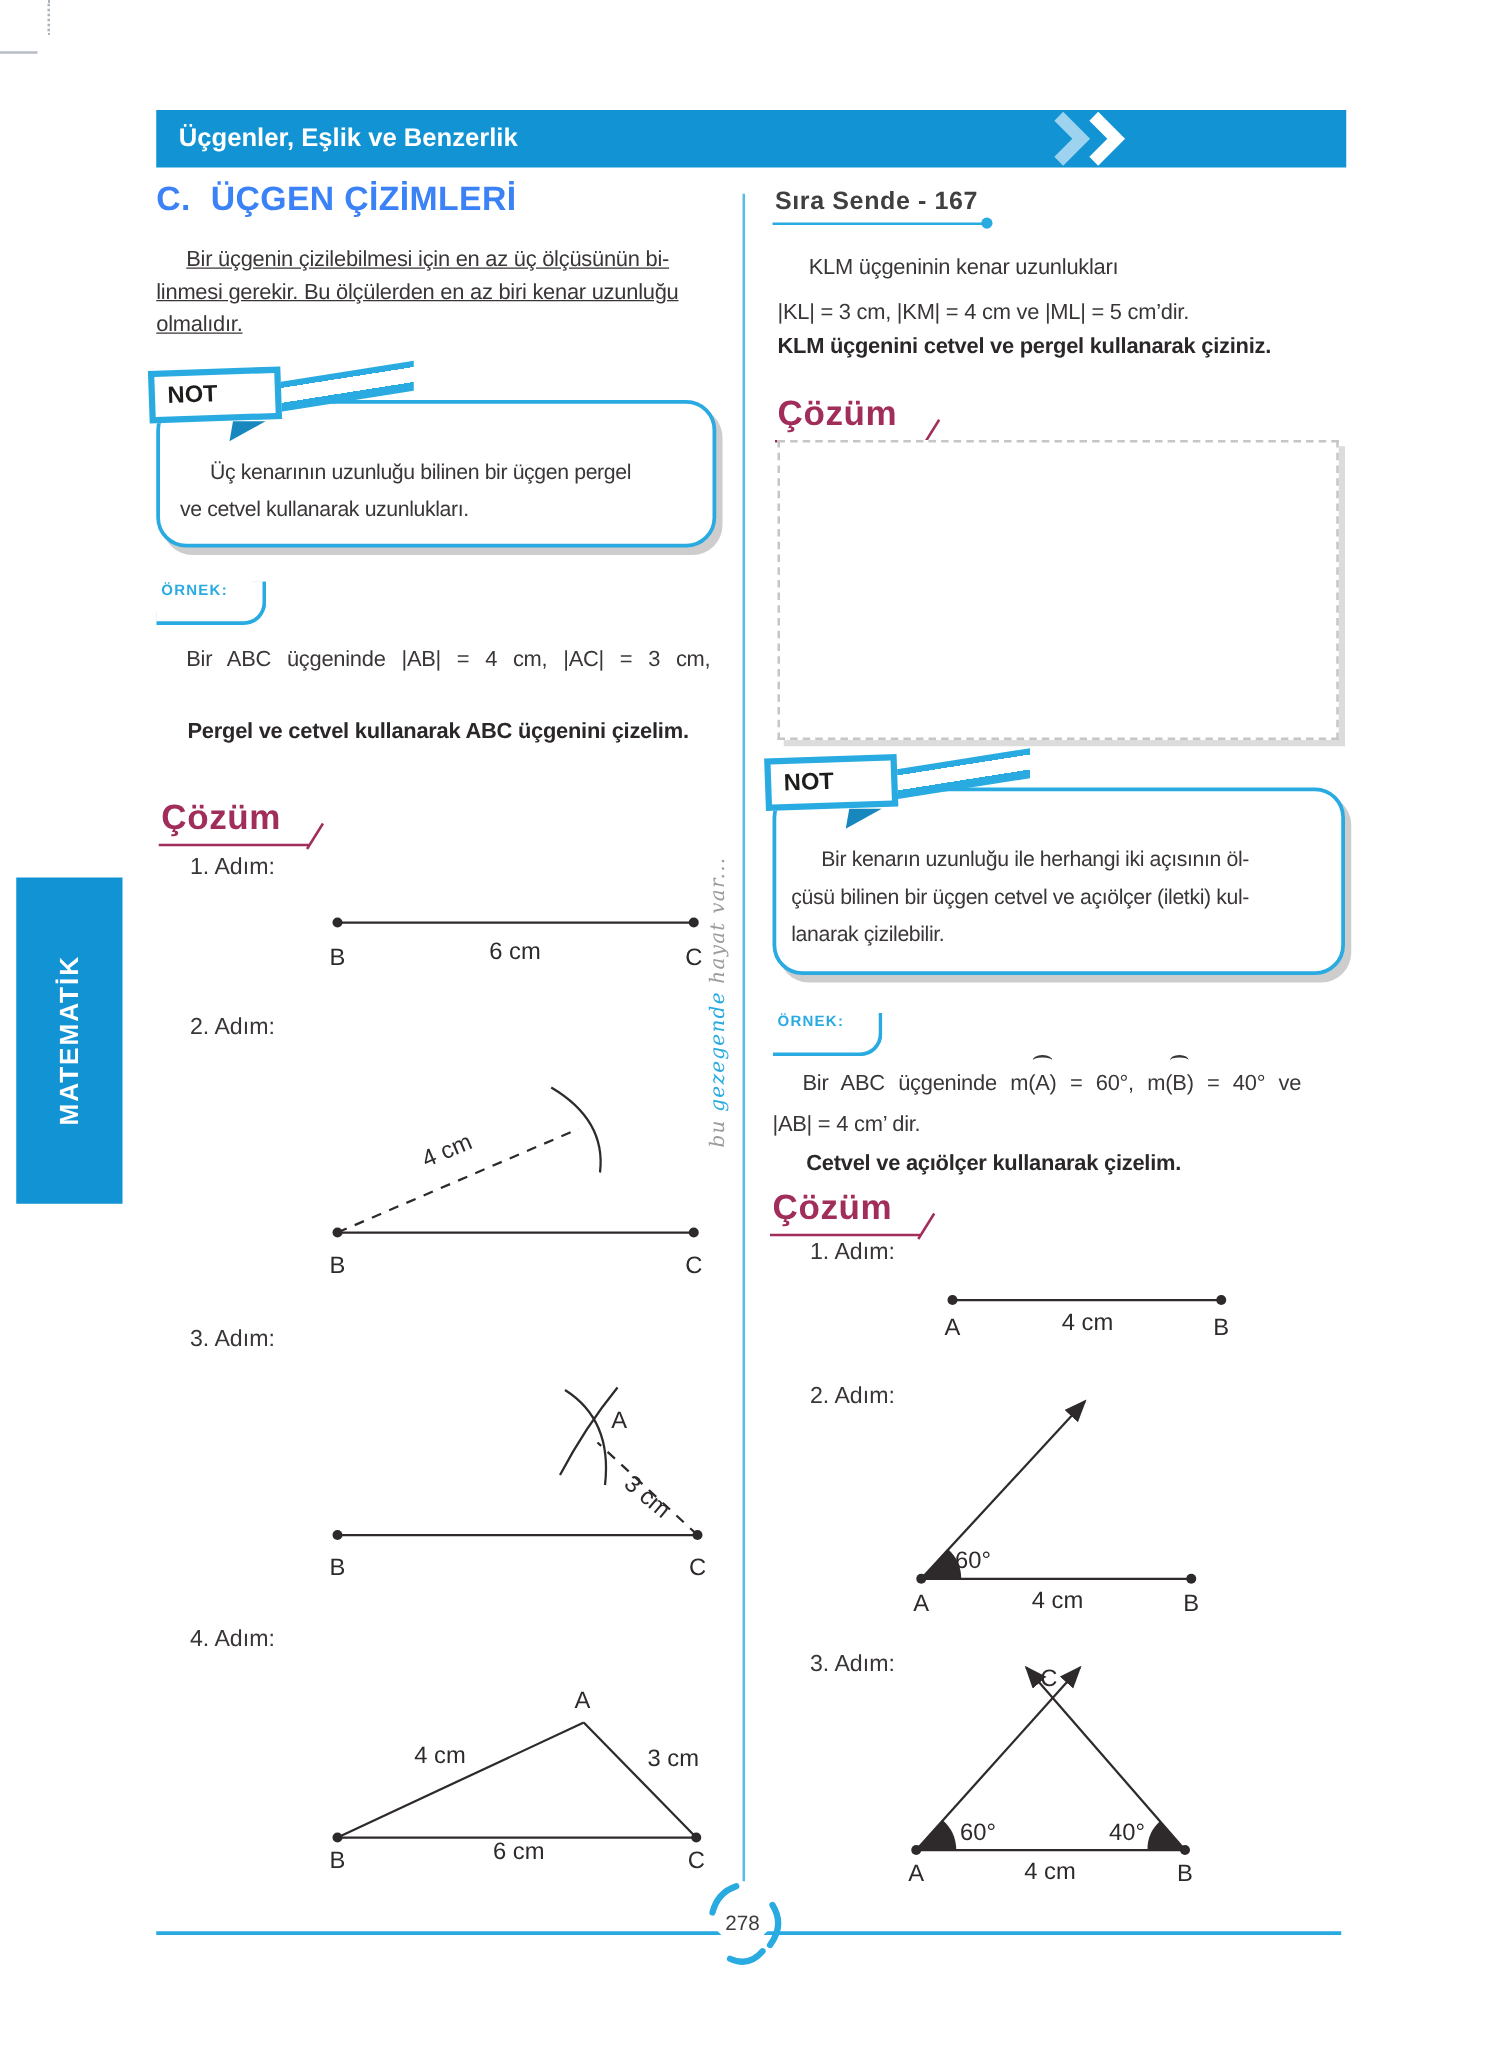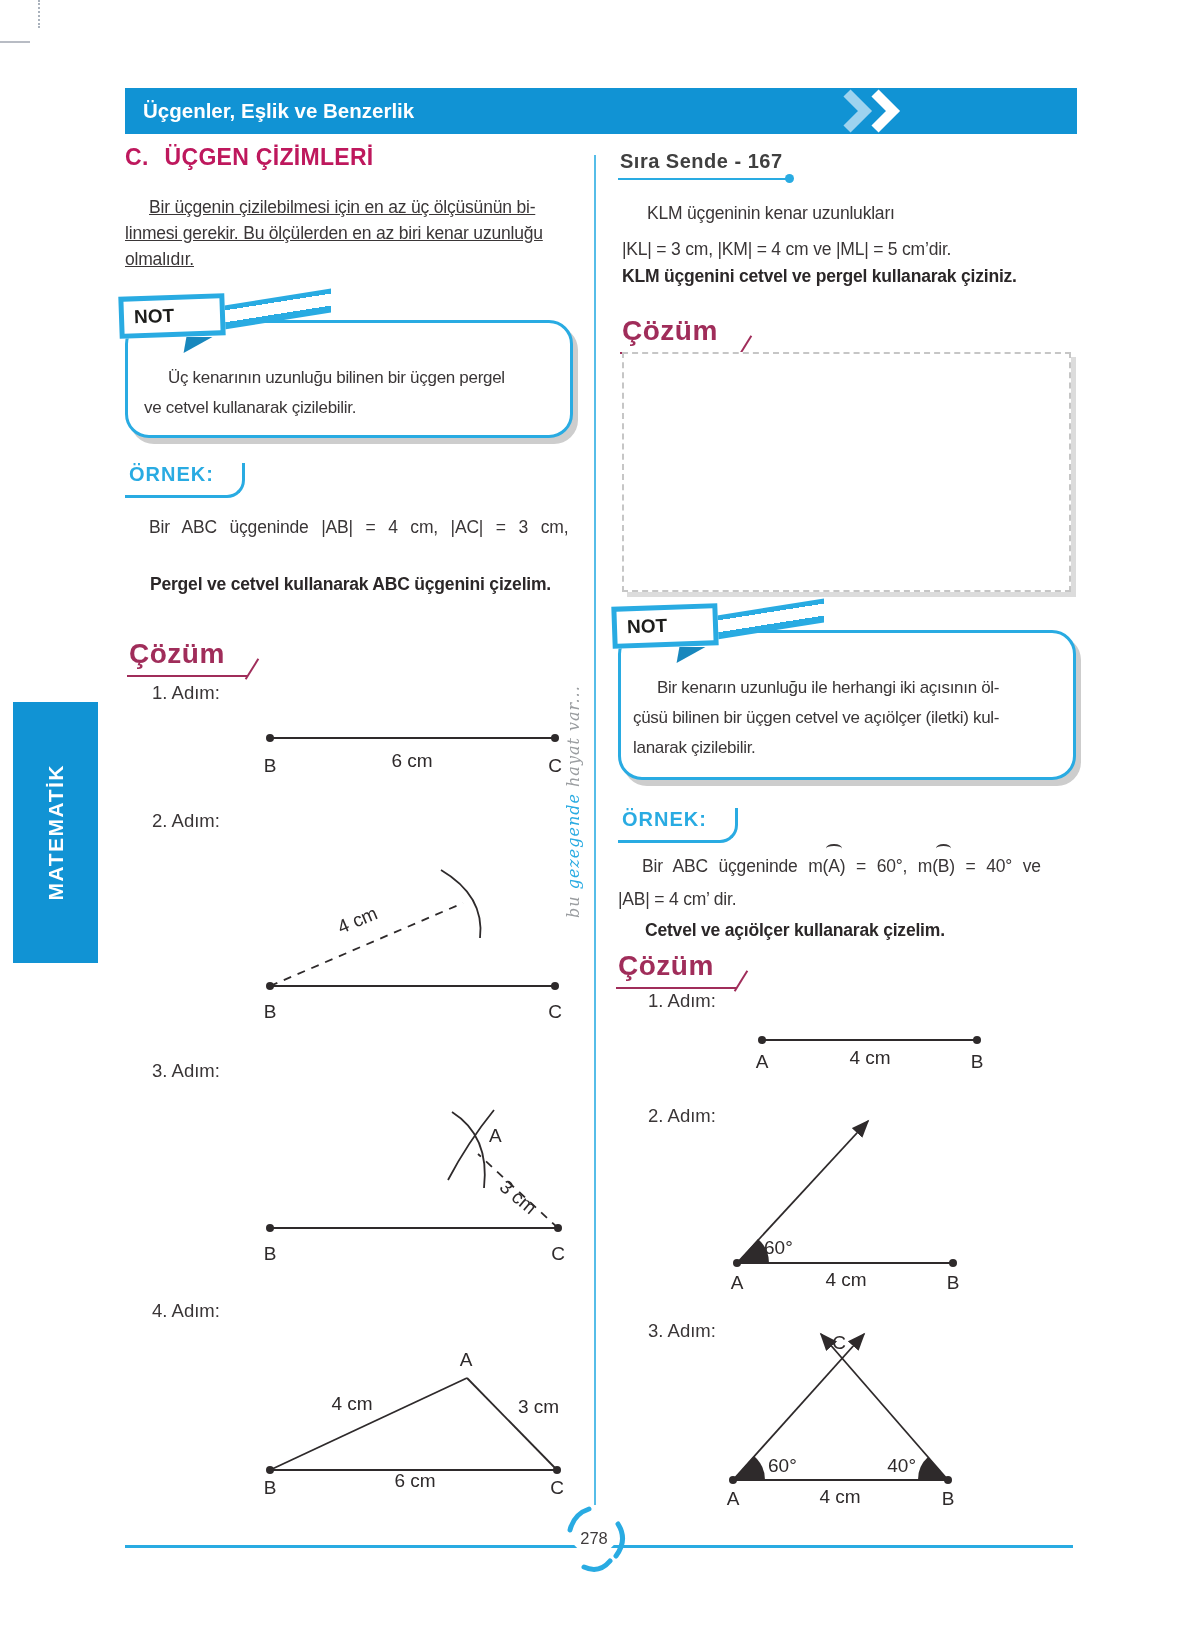--- a/index.html
+++ b/index.html
@@ -28,25 +28,25 @@
   .divider { left:594px; top:155px; width:2px; height:1350px; background:#56bde8; }
   .footer-line { left:125px; top:1545px; width:948px; height:3px; background:#29abe2; }
   .badge { left:558px; top:1502px; width:72px; height:72px; }
 
   
   .watermark { left:564px; top:728px; height:190px; writing-mode:vertical-rl; transform:rotate(180deg);
     font-family:"DejaVu Serif", serif; font-style:italic; font-size:16px; letter-spacing:1px; white-space:nowrap; }
   .wm-gray { color:#9a9da0; } .wm-blue { color:#29abe2; }
 
   
-  .section-heading { left:125px; top:144px; color:#be185d; font-weight:bold; font-size:23px; letter-spacing:0.3px; }
+  .section-heading { left:125px; top:144px; color:#3b82f6; font-weight:bold; font-size:27px; letter-spacing:0.3px; }
   .section-heading .ltr { margin-right:16px; }
 
   .ornek { height:32px; }
-  .ornek span { display:inline-block; color:#29abe2; font-weight:bold; font-size:20px; letter-spacing:1px;
+  .ornek span { display:inline-block; color:#29abe2; font-weight:bold; font-size:12px; letter-spacing:1px;
     padding:0 28px 6px 4px; border-bottom:3px solid #29abe2; border-right:3px solid #29abe2;
     border-bottom-right-radius:18px; height:26px; }
 
   .cozum .txt { display:inline-block; color:#a02d5a; font-weight:bold; font-size:28px; letter-spacing:0.5px;
     padding:0 22px 5px 2px; border-bottom:2px solid #a02d5a; }
   .cozum .tick { position:absolute; right:-6px; bottom:-4px; width:2px; height:24px; background:#a02d5a; transform:rotate(32deg); }
 
   .sira { color:#404040; font-weight:bold; font-size:20px; letter-spacing:0.5px; }
   .sira-underline { position:absolute; left:-2px; top:28px; width:172px; border-top:2.5px solid #29abe2; }
   .sira-underline::after { content:""; position:absolute; right:-4px; top:-6px; width:9px; height:9px; border-radius:50%; background:#29abe2; }
@@ -127,21 +127,21 @@
 <div class="abs note-box" style="left:125px; top:320px; width:448px; height:118px;">
   <div class="not-tag">
     <div class="not-sweep"></div>
     <div class="not-fold"></div>
     <div class="not-flag">
         <span>NOT</span>
       </div>
   </div>
   <div class="body">
     <div class="nline indent">Üç kenarının uzunluğu bilinen bir üçgen pergel</div>
-    <div class="nline">ve cetvel kullanarak çizilebilir.</div>
+    <div class="nline">ve cetvel kullanarak uzunlukları.</div>
   </div>
 </div>
 
 <div class="abs ornek" style="left:125px; top:463px;">
   <span>ÖRNEK:</span>
 </div>
 
 <div class="abs para lh30" style="left:125px; top:512px; width:450px;">
   <div class="line indent ws8">Bir ABC üçgeninde |AB| = 4 cm, |AC| = 3 cm,</div>
 </div>

